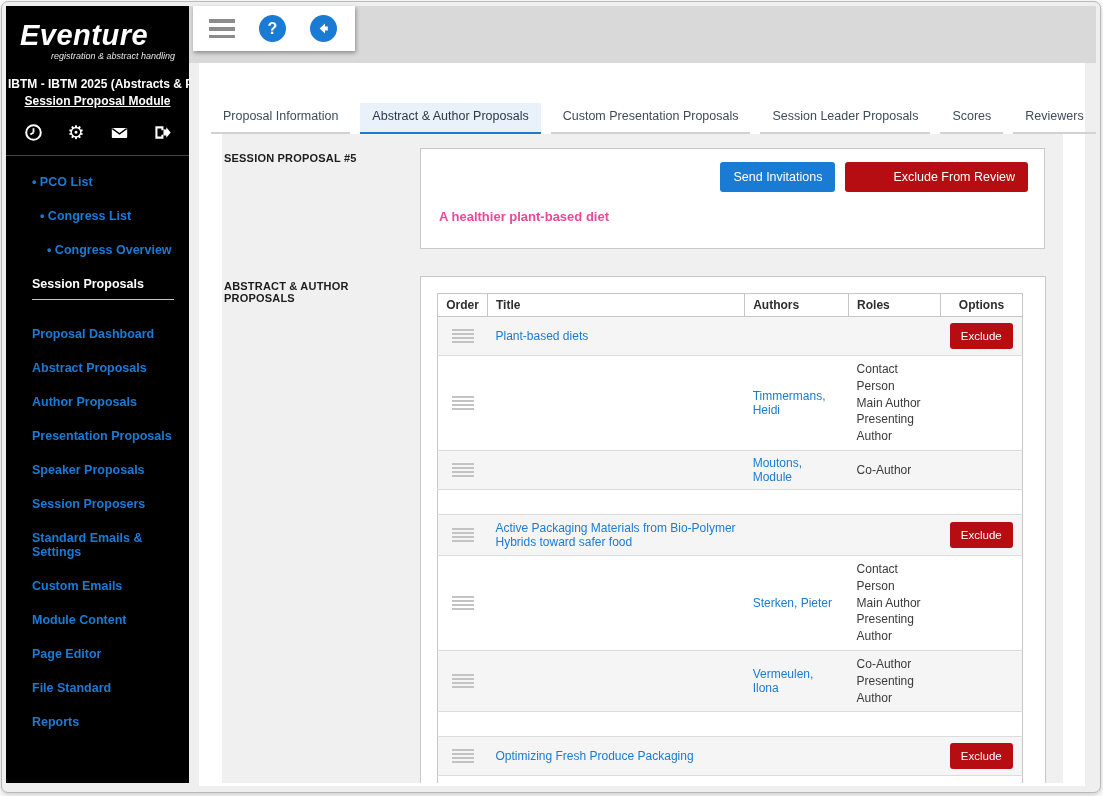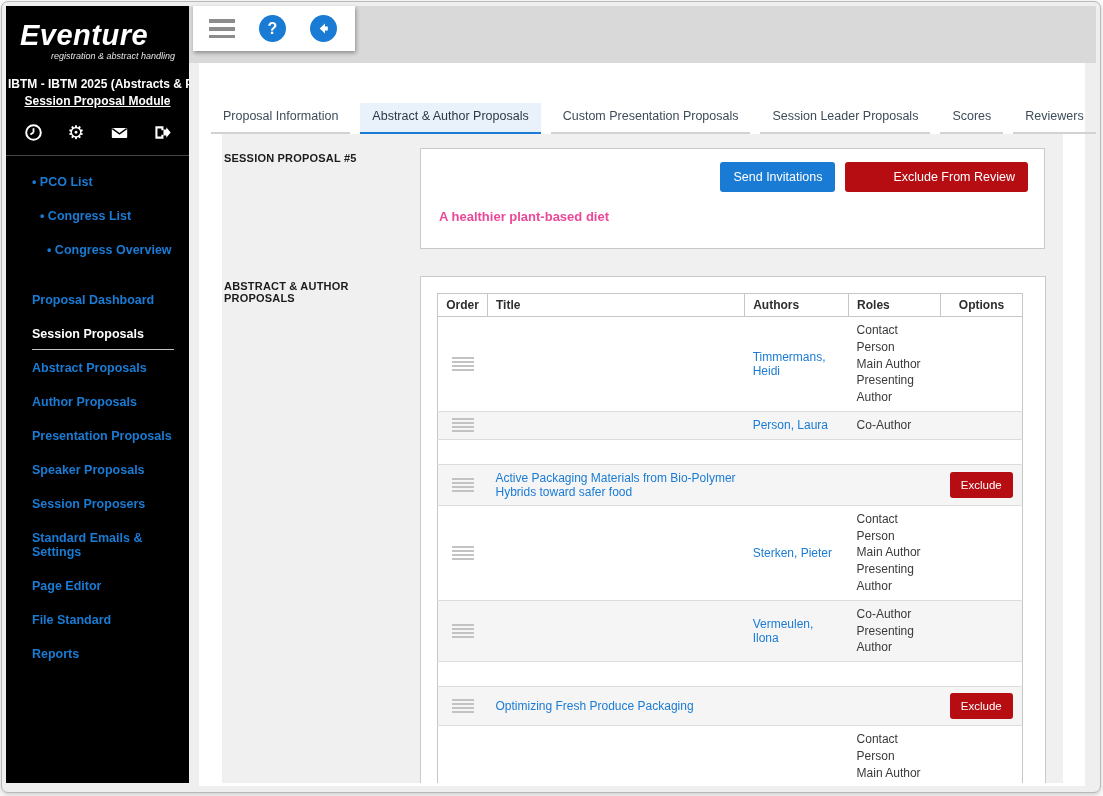--- a/index.html
+++ b/index.html
@@ -160,28 +160,30 @@
           <polygon points="11,6.3 14,6.3 14,3.9 18.6,9.5 14,15.1 14,12.7 11,12.7" fill="#fff"></polygon>
         </svg>
       </span>
     </div>
     <div class="side-sep"></div>
 
     <nav class="nav">
         <a class="nav-item lvl1">• PCO List</a>
         <a class="nav-item lvl2">• Congress List</a>
         <a class="nav-item lvl3">• Congress Overview</a>
+        <a class="nav-item active">Session Proposals</a>
         <a class="nav-item gap-before">Proposal Dashboard</a>
-        <a class="nav-item active">Session Proposals</a>
         <a class="nav-item">Abstract Proposals</a>
         <a class="nav-item">Author Proposals</a>
         <a class="nav-item">Presentation Proposals</a>
         <a class="nav-item">Speaker Proposals</a>
         <a class="nav-item">Session Proposers</a>
         <a class="nav-item">Standard Emails &amp; Settings</a>
+        <a class="nav-item">Custom Emails</a>
+        <a class="nav-item">Module Content</a>
         <a class="nav-item">Page Editor</a>
         <a class="nav-item">File Standard</a>
         <a class="nav-item">Reports</a>
       </nav>
   </div>
 
   <div class="main">
     <div class="top-strip"></div>
 
     <div class="toolbar">
@@ -233,37 +235,48 @@
               <thead>
                 <tr>
                     <th class="c-order">Order</th>
                     <th class="c-title">Title</th>
                     <th class="c-authors">Authors</th>
                     <th class="c-roles">Roles</th>
                     <th class="c-options">Options</th>
                   </tr>
               </thead>
               <tbody>
+                  <tr class="row-title stripe">
+                    <td class="order-cell">
+                      <div class="drag"></div>
+                    </td>
+                    <td class="title-cell"><a class="tlink">Plant-based diets</a></td>
+                    <td class="authors-cell"></td>
+                    <td class="roles-cell"></td>
+                    <td class="options-cell">
+                      <button class="exclude-btn">Exclude</button>
+                    </td>
+                  </tr>
                   <tr class="">
                     <td class="order-cell">
                       <div class="drag"></div>
                     </td>
                     <td class="title-cell"></td>
                     <td class="authors-cell"><a class="tlink">Timmermans, Heidi</a></td>
                     <td class="roles-cell">Contact Person
 Main Author
 Presenting Author</td>
                     <td class="options-cell"></td>
                   </tr>
                   <tr class="stripe">
                     <td class="order-cell">
                       <div class="drag"></div>
                     </td>
                     <td class="title-cell"></td>
-                    <td class="authors-cell"><a class="tlink">Person, Laura</a></td>
+                    <td class="authors-cell"><a class="tlink">Moutons, Module</a></td>
                     <td class="roles-cell">Co-Author</td>
                     <td class="options-cell"></td>
                   </tr>
                   <tr class="spacer-row">
                     <td colspan="5"></td>
                   </tr>
                   <tr class="row-title stripe">
                     <td class="order-cell">
                       <div class="drag"></div>
                     </td>

